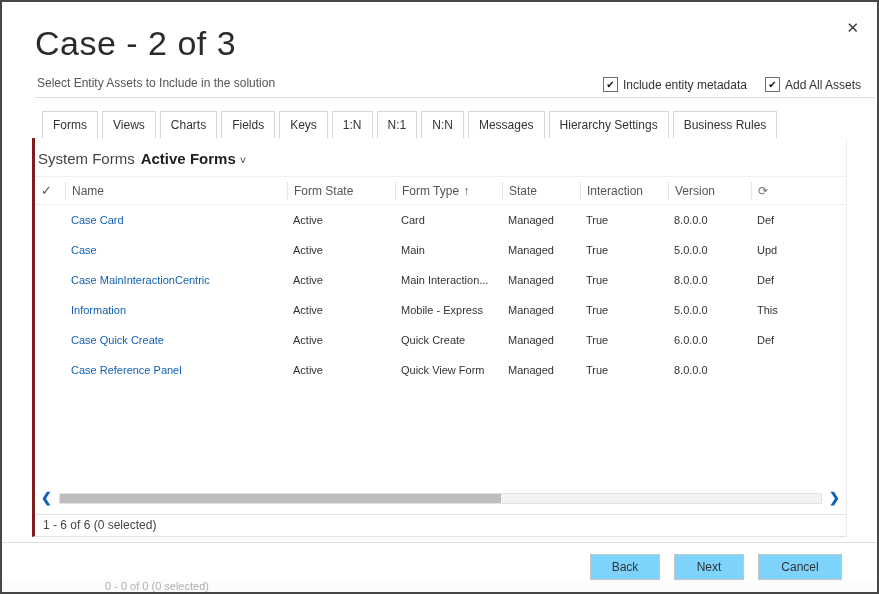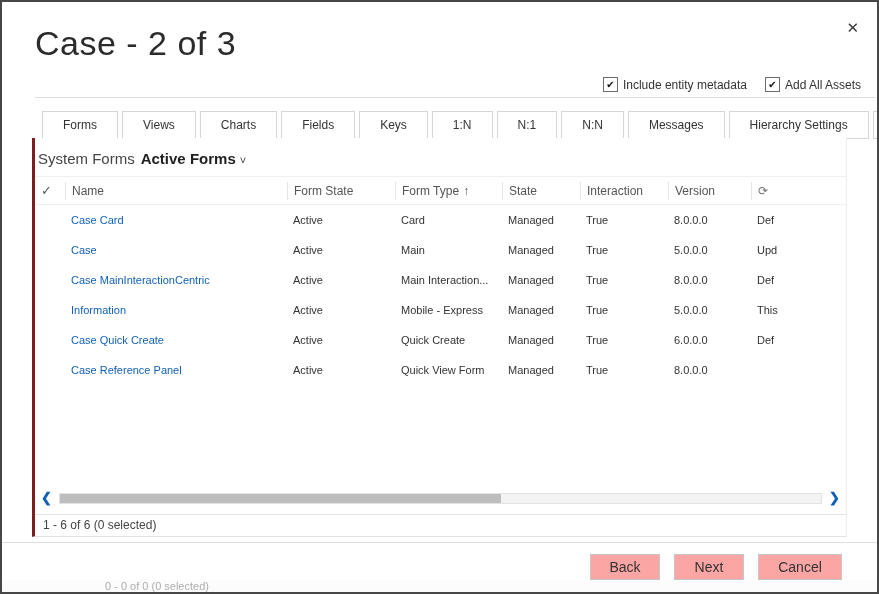--- a/index.html
+++ b/index.html
@@ -6,21 +6,21 @@
   #screen{position:relative;width:879px;height:594px;box-sizing:border-box;border:2px solid #474747;background:#fff;overflow:hidden;}
   .dialog{position:absolute;left:0;top:0;right:0;height:578px;background:#fff;border-bottom:1px solid #9b9b9b;}
   .close{position:absolute;top:18px;right:18px;font-size:15px;color:#3a3a3a;line-height:15px;cursor:default;}
   .title{position:absolute;top:22px;left:33px;font-size:34px;font-weight:300;color:#2b2b2b;letter-spacing:.5px;}
   .subtitle{position:absolute;top:74px;left:35px;font-size:12px;color:#555;}
   .checks{position:absolute;top:75px;right:16px;display:flex;gap:18px;align-items:center;font-size:12px;color:#333;}
   .check{display:inline-flex;align-items:center;cursor:default;}
   .cb{width:13px;height:13px;border:1px solid #6d6d6d;display:inline-flex;align-items:center;justify-content:center;font-size:10px;line-height:10px;color:#111;margin-right:5px;background:#fff;}
   .hdiv{position:absolute;top:95px;left:33px;right:2px;border-top:1px solid #dcdcdc;}
   .tabstrip{position:absolute;top:109px;left:30px;right:30px;display:flex;align-items:flex-end;border-bottom:1px solid #d6d6d6;padding-left:10px;}
-  .tab{border:1px solid #d6d6d6;margin-right:4px;margin-bottom:-1px;padding:6px 20px;font-size:12px;color:#333;background:#fff;white-space:nowrap;cursor:default;}
+  .tab{border:1px solid #d6d6d6;margin-right:4px;margin-bottom:-1px;padding:6px 10px;font-size:12px;color:#333;background:#fff;white-space:nowrap;cursor:default;}
   .tab.active{border-bottom-color:#fff;}
   .content{position:absolute;top:136px;left:30px;right:30px;height:398px;border-left:3px solid #7f1d1d;border-right:1px solid #ededed;border-bottom:1px solid #e3e3e3;background:#fff;}
   .viewbar{padding:12px 2px 0 3px;font-size:15px;color:#444;}
   .scope{margin-right:6px;}
   .viewsel{font-weight:bold;color:#1f1f1f;cursor:default;}
   .chev{font-size:11px;font-weight:normal;color:#444;margin-left:4px;}
   .grid{display:grid;grid-template-columns:30px 222px 108px 107px 78px 88px 83px minmax(0,1fr);align-items:center;}
   .grid > div{padding-left:6px;overflow:hidden;white-space:nowrap;text-overflow:ellipsis;}
   .thead{margin-top:9px;height:27px;font-size:12px;color:#555;border-top:1px solid #f0f0f0;border-bottom:1px solid #efefef;}
   .thead .hcell{border-left:1px solid #e6e6e6;height:18px;line-height:18px;cursor:default;}
@@ -30,32 +30,33 @@
   .opt{color:#777;font-size:12px;}
   .tbody .trow{height:30px;font-size:11px;color:#333;cursor:default;}
   .tbody .trow > div{line-height:30px;}
   .c-name{color:#1160B7;cursor:pointer;}
   .hscroll{position:absolute;left:4px;right:4px;top:352px;height:16px;display:flex;align-items:center;gap:5px;}
   .sarrow{color:#1160B7;font-size:13px;font-weight:bold;line-height:16px;cursor:default;padding:0 2px;}
   .track{flex:1;height:9px;background:#f3f3f3;border:1px solid #e2e2e2;position:relative;}
   .thumb{position:absolute;left:0;top:0;height:9px;width:58%;background:#bdbdbd;}
   .statusbar{position:absolute;left:0;right:0;bottom:0;height:21px;line-height:21px;border-top:1px solid #e3e3e3;font-size:12px;color:#444;padding-left:8px;background:#fff;}
   .footer{position:absolute;left:0;right:0;top:540px;border-top:1px solid #dedede;display:flex;justify-content:flex-end;gap:14px;padding:11px 35px 0 0;box-sizing:border-box;}
-  .btn{height:26px;min-width:70px;border:1px solid #c6c6c6;background:#fca5a5;color:#333;font-size:14px;font-family:"Liberation Sans",sans-serif;padding:0 10px;cursor:default;}
+  .btn{height:26px;min-width:70px;border:1px solid #c6c6c6;background:#7dd3fc;color:#333;font-size:12px;font-family:"Liberation Sans",sans-serif;padding:0 10px;cursor:default;}
   .btn-cancel{min-width:84px;}
   .underlay{position:absolute;left:0;right:0;bottom:0;height:12px;background:#fcfcfc;overflow:hidden;}
   .underlay span{position:absolute;left:103px;top:0;font-size:11px;color:#9a9a9a;opacity:.8;}
 </style>
 </head>
 <body>
 
 <div id="screen">
   <div class="dialog">
     <div class="close">✕</div>
     <div class="title">Case - 2 of 3</div>
+    <div class="subtitle">Select Entity Assets to Include in the solution</div>
 
     <div class="checks">
       <label class="check">
         <span class="cb">✔</span>
         <span>Include entity metadata</span>
       </label>
       <label class="check">
         <span class="cb">✔</span>
         <span>Add All Assets</span>
       </label>

